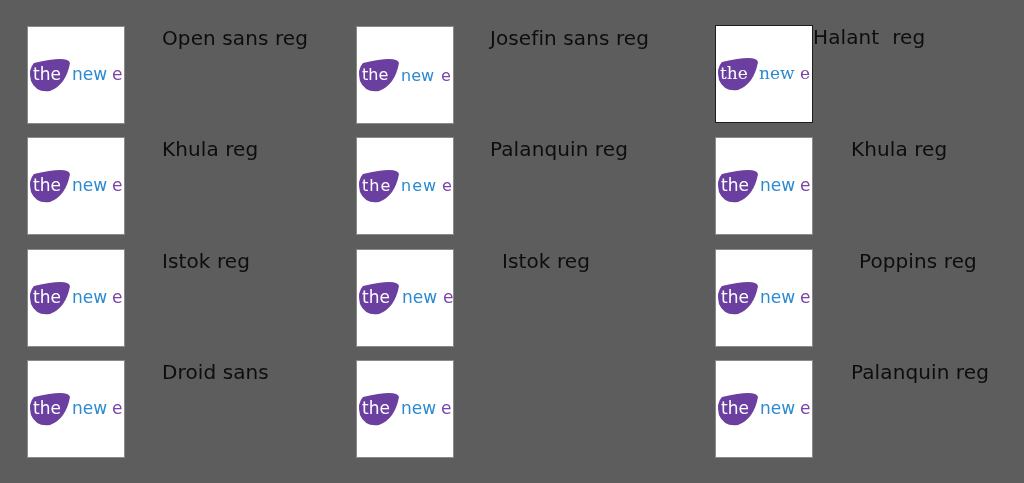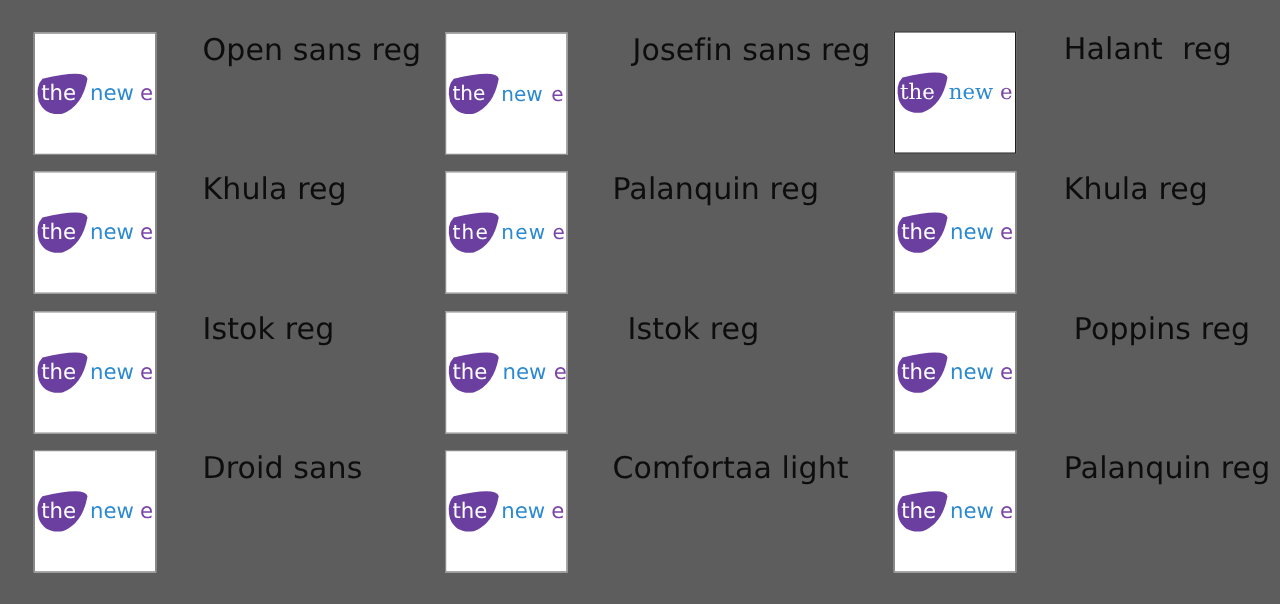--- a/index.html
+++ b/index.html
@@ -38,21 +38,21 @@
     .logo {
       position: absolute;
       left: 0;
       top: 28px;
       width: 96px;
       height: 40px;
     }
     .logo svg { display: block; }
     .label {
       font-family: "DejaVu Sans", sans-serif;
-      font-size: 24px;
+      font-size: 20px;
       color: #0d0d0d;
       white-space: pre;
       letter-spacing: 0.1px;
     }
   </style>
 </head>
 <body>
 
 <div class="grid">
 
@@ -74,35 +74,35 @@
     <div class="thumb">
       <div class="logo">
         <svg width="96" height="40" viewBox="0 0 96 40">
           <path d="M6 8 Q40 0 42 8 Q38 30 22 36 Q8 38 3 26 Q0 14 6 8 Z" fill="#6b3fa0"></path>
           <text x="5" y="25" font-family="DejaVu Sans, sans-serif" font-size="16" fill="#ffffff">the</text>
           <text x="44" y="26" font-family="DejaVu Sans, sans-serif" font-size="16" fill="#2c8ad0">new</text>
           <text x="84" y="26" font-family="DejaVu Sans, sans-serif" font-size="16" fill="#7a45a8">e</text>
         </svg>
       </div>
     </div>
-    <span class="label" style="margin-left:52px;">Josefin sans reg</span>
+    <span class="label" style="margin-left:36px;">Josefin sans reg</span>
   </div>
 
   <div class="item" style="left:715px; top:25px;">
     <div class="thumb selected">
       <div class="logo">
         <svg width="96" height="40" viewBox="0 0 96 40">
           <path d="M6 8 Q40 0 42 8 Q38 30 22 36 Q8 38 3 26 Q0 14 6 8 Z" fill="#6b3fa0"></path>
           <text x="4" y="25" font-family="DejaVu Serif, serif" font-size="17" fill="#ffffff">the</text>
           <text x="43" y="25" font-family="DejaVu Serif, serif" font-size="17" fill="#2c8ad0">new</text>
           <text x="84" y="25" font-family="DejaVu Serif, serif" font-size="17" fill="#7a45a8">e</text>
         </svg>
       </div>
     </div>
-    <span class="label" style="margin-left:38px;">Halant  reg</span>
+    <span class="label" style="">Halant  reg</span>
   </div>
 
   <div class="item" style="left:27px; top:137px;">
     <div class="thumb">
       <div class="logo">
         <svg width="96" height="40" viewBox="0 0 96 40">
           <path d="M6 8 Q40 0 42 8 Q38 30 22 36 Q8 38 3 26 Q0 14 6 8 Z" fill="#6b3fa0"></path>
           <text x="5" y="25" font-family="DejaVu Sans, sans-serif" font-size="17" fill="#ffffff">the</text>
           <text x="44" y="25" font-family="DejaVu Sans, sans-serif" font-size="17" fill="#2c8ad0">new</text>
           <text x="84" y="25" font-family="DejaVu Sans, sans-serif" font-size="17" fill="#7a45a8">e</text>
@@ -200,21 +200,20 @@
     <div class="thumb">
       <div class="logo">
         <svg width="96" height="40" viewBox="0 0 96 40">
           <path d="M6 8 Q40 0 42 8 Q38 30 22 36 Q8 38 3 26 Q0 14 6 8 Z" fill="#6b3fa0"></path>
           <text x="5" y="25" font-family="DejaVu Sans, sans-serif" font-size="17" fill="#ffffff">the</text>
           <text x="44" y="25" font-family="DejaVu Sans, sans-serif" font-size="17" fill="#2c8ad0">new</text>
           <text x="84" y="25" font-family="DejaVu Sans, sans-serif" font-size="17" fill="#7a45a8">e</text>
         </svg>
       </div>
     </div>
-    <span class="label" style="margin-left:36px;">Comfortaa light</span>
   </div>
 
   <div class="item" style="left:715px; top:360px;">
     <div class="thumb">
       <div class="logo">
         <svg width="96" height="40" viewBox="0 0 96 40">
           <path d="M6 8 Q40 0 42 8 Q38 30 22 36 Q8 38 3 26 Q0 14 6 8 Z" fill="#6b3fa0"></path>
           <text x="5" y="25" font-family="DejaVu Sans, sans-serif" font-size="17" fill="#ffffff">the</text>
           <text x="44" y="25" font-family="DejaVu Sans, sans-serif" font-size="17" fill="#2c8ad0">new</text>
           <text x="84" y="25" font-family="DejaVu Sans, sans-serif" font-size="17" fill="#7a45a8">e</text>

